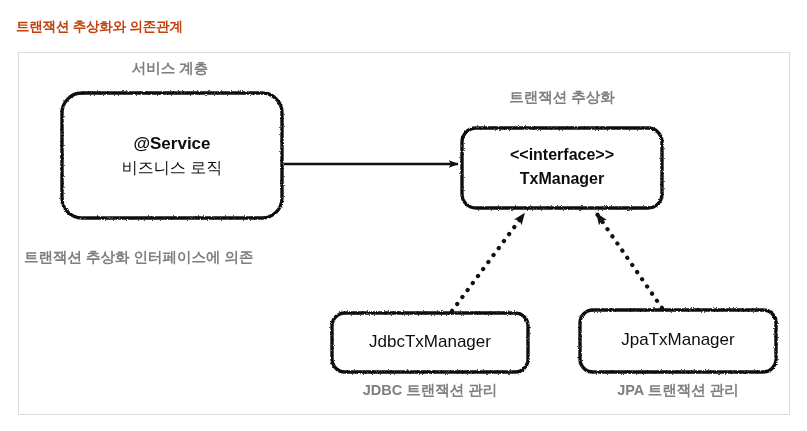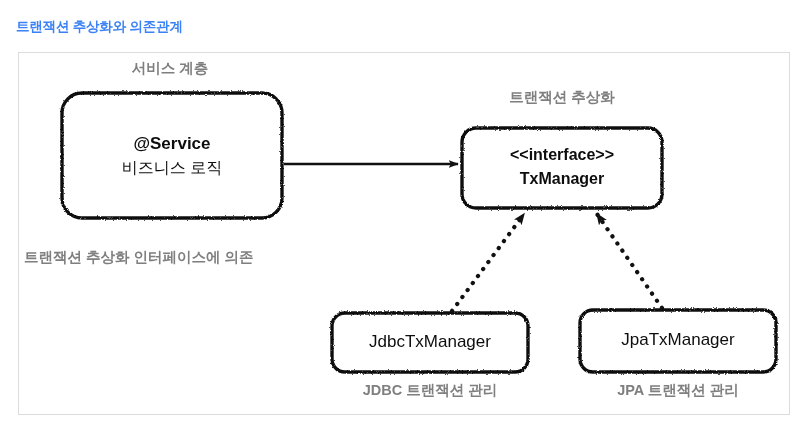--- a/index.html
+++ b/index.html
@@ -13,21 +13,21 @@
     height: 431px;
     overflow: hidden;
     position: relative;
   }
   #page-title {
     position: absolute;
     left: 16px;
     top: 18px;
     font-size: 13.5px;
     font-weight: bold;
-    color: #3b82f6;
+    color: #c2410c;
     letter-spacing: -0.2px;
     white-space: nowrap;
   }
   #diagram-frame {
     position: absolute;
     left: 18px;
     top: 52px;
     width: 772px;
     height: 363px;
     border: 1px solid #dcdcdc;

